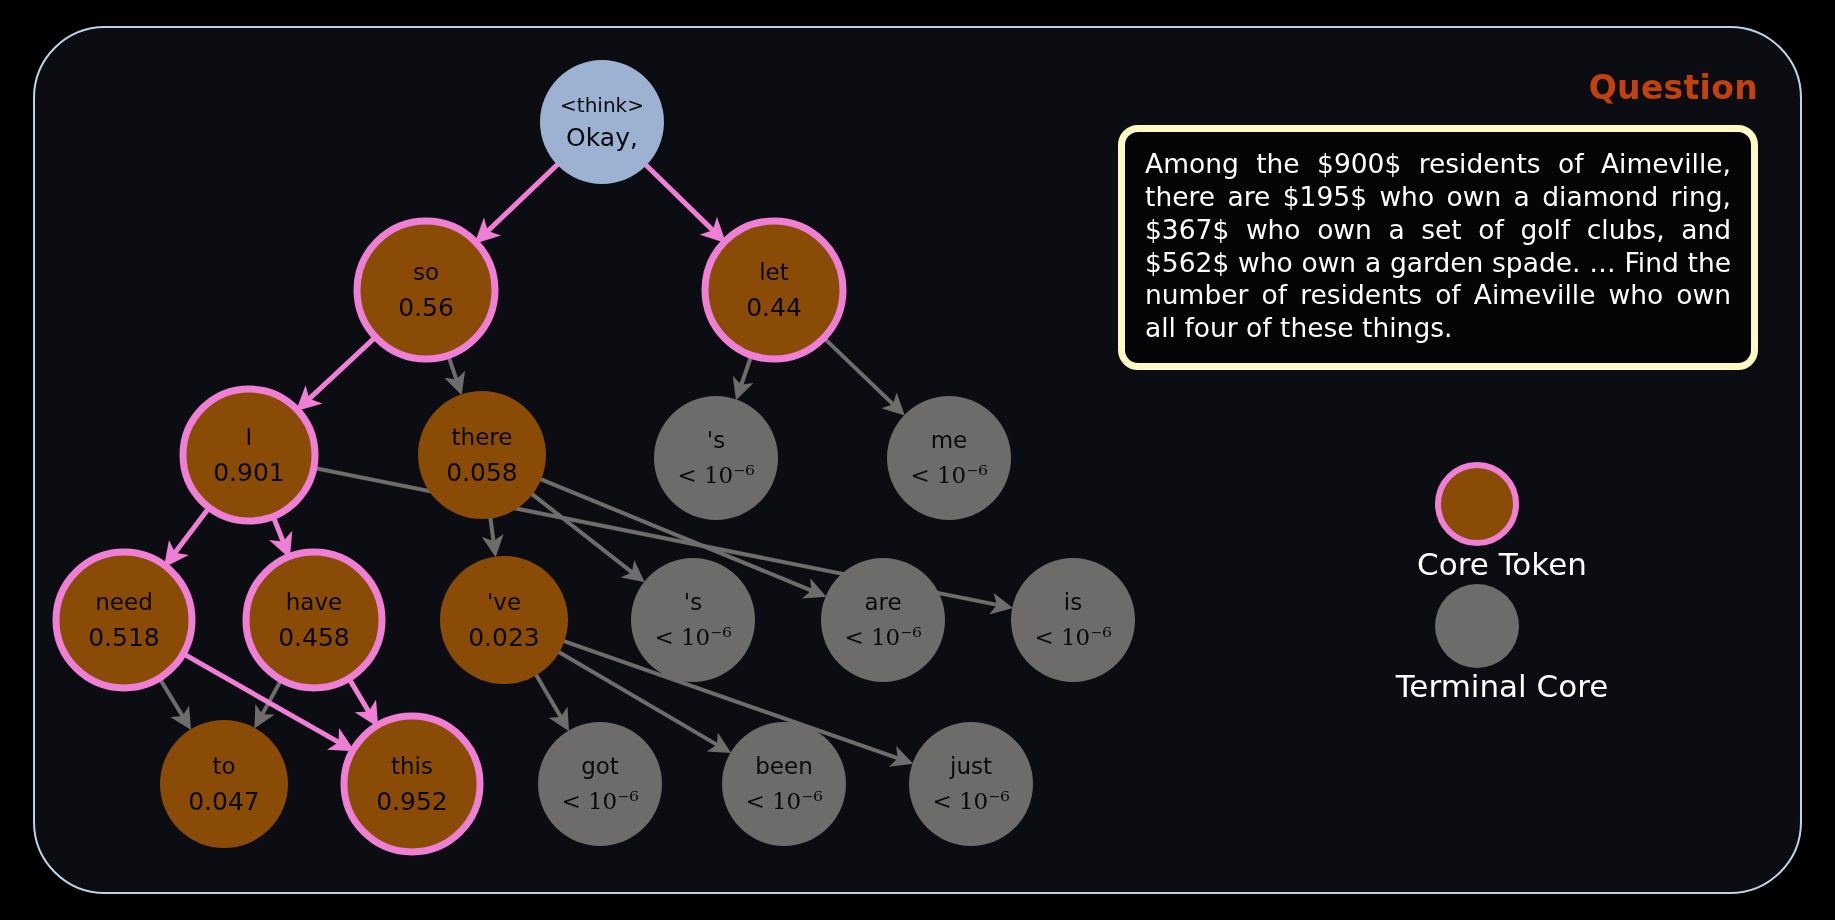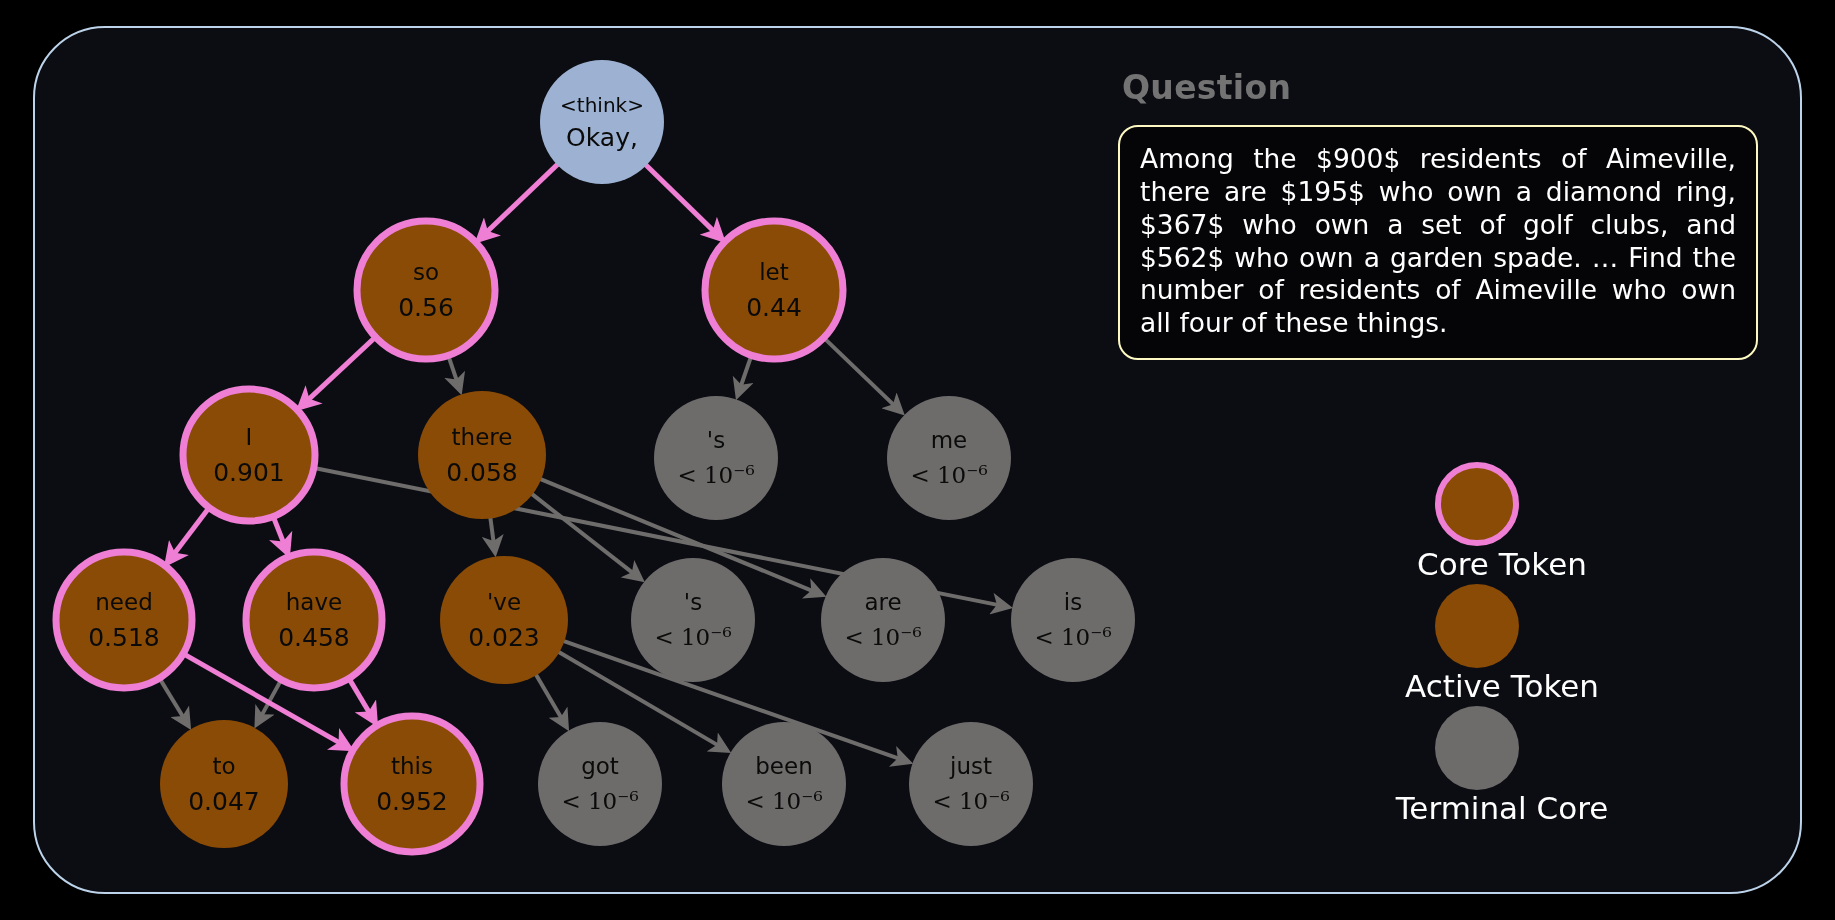--- a/index.html
+++ b/index.html
@@ -89,30 +89,31 @@
     fill: none;
   }
   
   #question-block {
     position: absolute;
     left: 1118px;
     top: 68px;
     width: 640px;
   }
   #question-title {
-    color: #737373;
+    color: #c2410c;
     font-family: "DejaVu Sans", sans-serif;
     font-size: 33px;
     font-weight: bold;
     letter-spacing: 0.3px;
     margin: 0 0 18px 4px;
+    text-align: right;
   }
   #question-box {
     box-sizing: border-box;
-    border: 2px solid #fef9c3;
+    border: 7px solid #fef9c3;
     border-radius: 20px;
     background: #050508;
     padding: 16px 20px 18px 20px;
     color: #ffffff;
     font-family: "DejaVu Sans", sans-serif;
     font-size: 26.5px;
     line-height: 1.24;
     text-align: justify;
     text-justify: inter-word;
   }
@@ -289,22 +290,18 @@
     <div id="question-title">Question</div>
     <div id="question-box">Among the $900$ residents of Aimeville, there are $195$ who own a diamond ring, $367$ who own a set of golf clubs, and $562$ who own a garden spade. … Find the number of residents of Aimeville who own all four of these things.</div>
   </div>
 
   <div id="legend">
     <div class="legend-row">
       <div class="legend-swatch core"></div>
       <div class="legend-label">Core Token</div>
     </div>
     <div class="legend-row">
-      <div class="legend-swatch active"></div>
-      <div class="legend-label">Active Token</div>
-    </div>
-    <div class="legend-row">
       <div class="legend-swatch terminal"></div>
       <div class="legend-label">Terminal Core</div>
     </div>
   </div>
 
 </div>
 
 </body></html>

